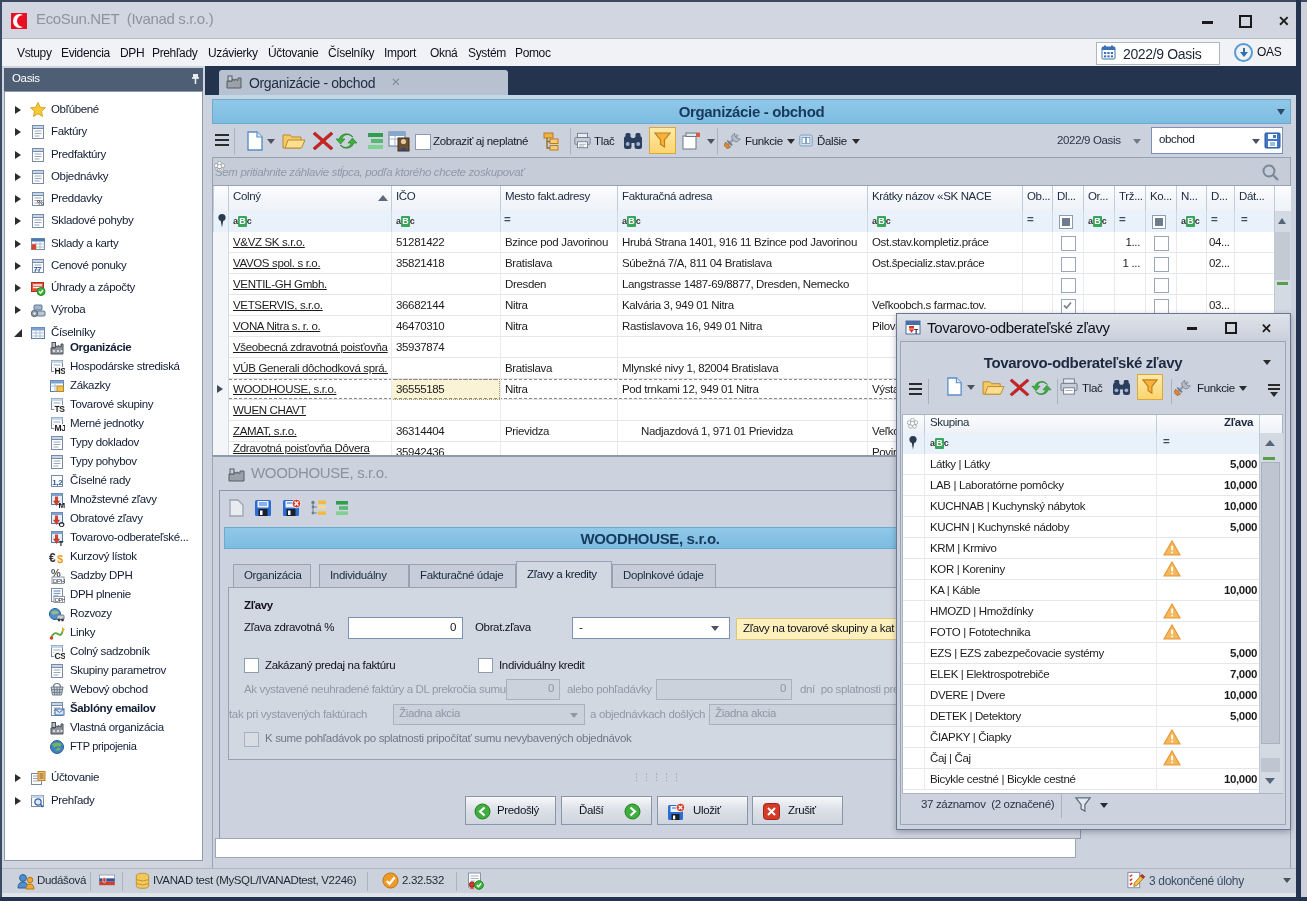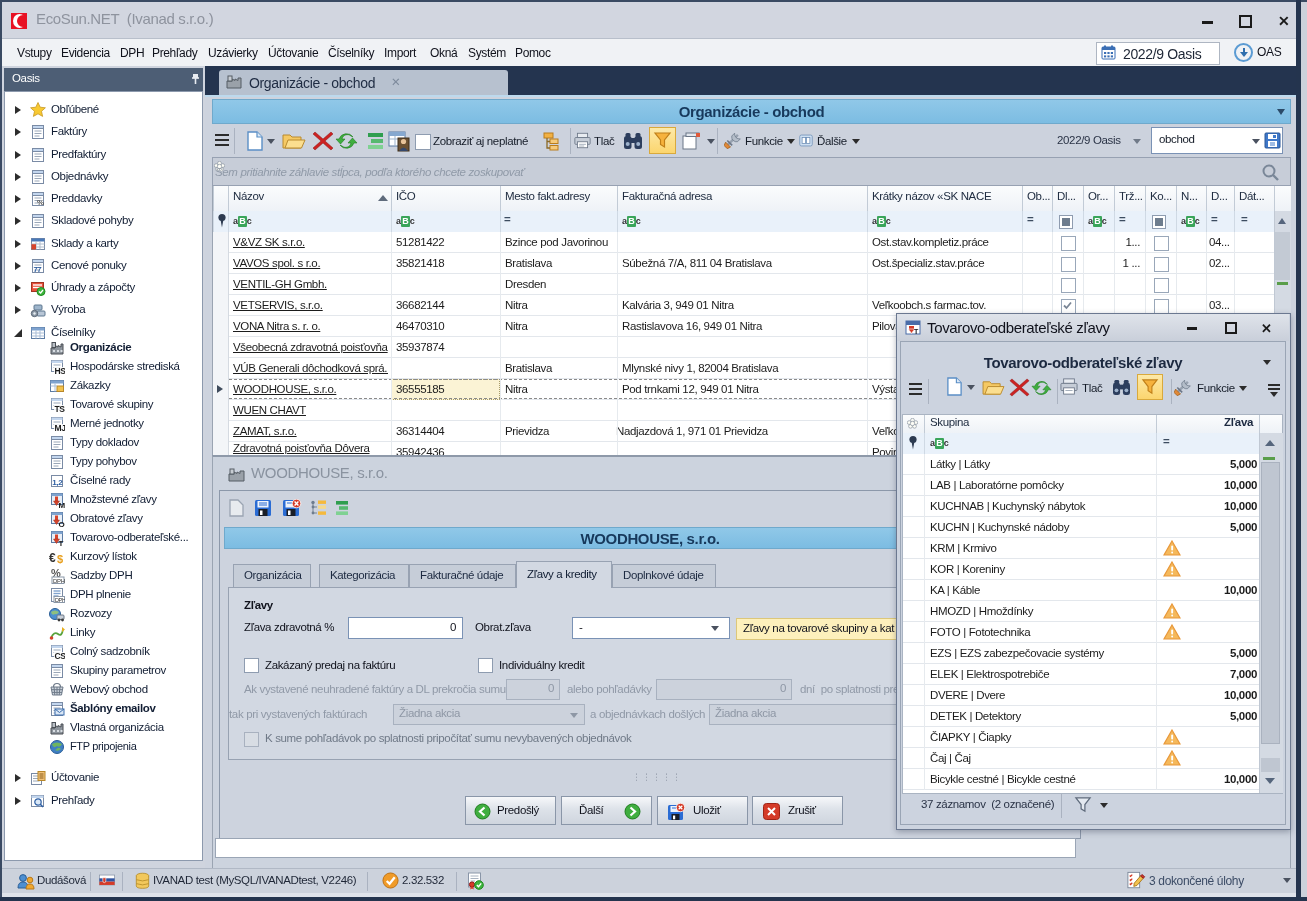--- a/index.html
+++ b/index.html
@@ -626,21 +626,21 @@
       </svg>
   <div class="a nw" style="left:2px;top:8px;font-size:11.5px;font-style:italic;color:#909aa8">Sem pritiahnite záhlavie stĺpca, podľa ktorého chcete zoskupovať</div>
   <svg class="a" style="left:1048px;top:5px" width="19" height="19" viewBox="0 0 19 19">
         <circle cx="8" cy="8" r="5.5" fill="none" stroke="#7a8798" stroke-width="2"></circle>
         <line x1="12" y1="12" x2="17" y2="17" stroke="#7a8798" stroke-width="2.4"></line>
       </svg>
 </div>
 
 <div id="grid" class="a" style="left:212px;top:186px;width:1079px;height:269px;background:#fff;overflow:hidden;border-left:1px solid #9aa4b2;box-sizing:border-box">
 <div class="a" style="left:0;top:0;width:1079px;height:25px;background:linear-gradient(#fbfcfd,#eef2f7);border-bottom:1px solid #aeb8c6"></div>
-<div class="a nw" style="left:20px;top:4px;font-size:11.5px;color:#212e42">Názov</div>
+<div class="a nw" style="left:20px;top:4px;font-size:11.5px;color:#212e42">Colný</div>
 <div class="a nw" style="left:183px;top:4px;font-size:11.5px;color:#212e42">IČO</div>
 <div class="a nw" style="left:292px;top:4px;font-size:11.5px;color:#212e42">Mesto fakt.adresy</div>
 <div class="a nw" style="left:409px;top:4px;font-size:11.5px;color:#212e42">Fakturačná adresa</div>
 <div class="a nw" style="left:659px;top:4px;font-size:11.5px;color:#212e42">Krátky názov «SK NACE</div>
 <div class="a nw" style="left:814px;top:4px;font-size:11.5px;color:#212e42">Ob...</div>
 <div class="a nw" style="left:844px;top:4px;font-size:11.5px;color:#212e42">Dl...</div>
 <div class="a nw" style="left:875px;top:4px;font-size:11.5px;color:#212e42">Or...</div>
 <div class="a nw" style="left:906px;top:4px;font-size:11.5px;color:#212e42">Trž...</div>
 <div class="a nw" style="left:937px;top:4px;font-size:11.5px;color:#212e42">Ko...</div>
 <div class="a nw" style="left:968px;top:4px;font-size:11.5px;color:#212e42">N...</div>
@@ -694,38 +694,40 @@
 <div class="a" style="left:901px;top:25px;width:1px;height:21px;background:#cfd9e4"></div>
 <div class="a" style="left:932px;top:25px;width:1px;height:21px;background:#cfd9e4"></div>
 <div class="a" style="left:963px;top:25px;width:1px;height:21px;background:#cfd9e4"></div>
 <div class="a" style="left:993px;top:25px;width:1px;height:21px;background:#cfd9e4"></div>
 <div class="a" style="left:1021px;top:25px;width:1px;height:21px;background:#cfd9e4"></div>
 <div class="a" style="left:1061px;top:25px;width:1px;height:21px;background:#cfd9e4"></div>
 <div class="a" style="left:0;top:46px;width:1079px;height:21px;background:#fff;border-bottom:1px solid #e3e7ec;box-sizing:border-box"></div>
 <div class="cell lnk" style="left:20px;top:46px;width:155px">V&amp;VZ SK s.r.o.</div>
 <div class="cell" style="left:183px;top:46px;width:101px">51281422</div>
 <div class="cell" style="left:292px;top:46px;width:109px">Bzince pod Javorinou</div>
+<div class="cell" style="left:409px;top:46px;width:242px">Hrubá Strana 1401, 916 11 Bzince pod Javorinou</div>
 <div class="cell" style="left:659px;top:46px;width:147px">Ost.stav.kompletiz.práce</div>
 <div class="cell" style="left:904px;top:46px;width:23px;text-align:right">1...</div>
 <div class="cell" style="left:996px;top:46px;width:23px">04...</div>
 <div class="cbx" style="left:848px;top:50px"></div>
 <div class="cbx" style="left:941px;top:50px"></div>
 <div class="a" style="left:0;top:67px;width:1079px;height:21px;background:#fff;border-bottom:1px solid #e3e7ec;box-sizing:border-box"></div>
 <div class="cell lnk" style="left:20px;top:67px;width:155px">VAVOS spol. s r.o.</div>
 <div class="cell" style="left:183px;top:67px;width:101px">35821418</div>
 <div class="cell" style="left:292px;top:67px;width:109px">Bratislava</div>
 <div class="cell" style="left:409px;top:67px;width:242px">Súbežná 7/A, 811 04 Bratislava</div>
 <div class="cell" style="left:659px;top:67px;width:147px">Ost.špecializ.stav.práce</div>
 <div class="cell" style="left:904px;top:67px;width:23px;text-align:right">1 ...</div>
 <div class="cell" style="left:996px;top:67px;width:23px">02...</div>
 <div class="cbx" style="left:848px;top:71px"></div>
 <div class="cbx" style="left:941px;top:71px"></div>
 <div class="a" style="left:0;top:88px;width:1079px;height:21px;background:#fff;border-bottom:1px solid #e3e7ec;box-sizing:border-box"></div>
 <div class="cell lnk" style="left:20px;top:88px;width:155px">VENTIL-GH Gmbh.</div>
 <div class="cell" style="left:292px;top:88px;width:109px">Dresden</div>
+<div class="cell" style="left:409px;top:88px;width:242px">Langstrasse 1487-69/8877, Dresden, Nemecko</div>
 <div class="cbx" style="left:848px;top:92px"></div>
 <div class="cbx" style="left:941px;top:92px"></div>
 <div class="a" style="left:0;top:109px;width:1079px;height:21px;background:#fff;border-bottom:1px solid #e3e7ec;box-sizing:border-box"></div>
 <div class="cell lnk" style="left:20px;top:109px;width:155px">VETSERVIS, s.r.o.</div>
 <div class="cell" style="left:183px;top:109px;width:101px">36682144</div>
 <div class="cell" style="left:292px;top:109px;width:109px">Nitra</div>
 <div class="cell" style="left:409px;top:109px;width:242px">Kalvária 3, 949 01 Nitra</div>
 <div class="cell" style="left:659px;top:109px;width:147px">Veľkoobch.s farmac.tov.</div>
 <div class="cell" style="left:996px;top:109px;width:23px">03...</div>
 <div class="cbx" style="left:848px;top:113px"></div>
@@ -754,21 +756,21 @@
 <div class="cell" style="left:183px;top:193px;width:101px">36555185</div>
 <div class="cell" style="left:292px;top:193px;width:109px">Nitra</div>
 <div class="cell" style="left:409px;top:193px;width:242px">Pod trnkami 12, 949 01 Nitra</div>
 <div class="cell" style="left:659px;top:193px;width:147px">Výstavba obytných budov</div>
 <div class="a" style="left:0;top:214px;width:1079px;height:21px;background:#fff;border-bottom:1px solid #e3e7ec;box-sizing:border-box"></div>
 <div class="cell lnk" style="left:20px;top:214px;width:155px">WUEN CHAVT</div>
 <div class="a" style="left:0;top:235px;width:1079px;height:21px;background:#fff;border-bottom:1px solid #e3e7ec;box-sizing:border-box"></div>
 <div class="cell lnk" style="left:20px;top:235px;width:155px">ZAMAT, s.r.o.</div>
 <div class="cell" style="left:183px;top:235px;width:101px">36314404</div>
 <div class="cell" style="left:292px;top:235px;width:109px">Prievidza</div>
-<div class="cell" style="left:403px;top:235px;width:242px">Nadjazdová 1, 971 01 Prievidza</div>
+<div class="cell" style="left:428px;top:235px;width:242px">Nadjazdová 1, 971 01 Prievidza</div>
 <div class="cell" style="left:659px;top:235px;width:147px">Veľkoobchod s rozlič.tov</div>
 <div class="a" style="left:0;top:256px;width:1079px;height:21px;background:#fff;border-bottom:1px solid #e3e7ec;box-sizing:border-box"></div>
 <div class="cell lnk" style="left:20px;top:252px;width:155px">Zdravotná poisťovňa Dôvera</div>
 <div class="cell" style="left:183px;top:256px;width:101px">35942436</div>
 <div class="cell" style="left:659px;top:256px;width:147px">Povinné zdravot.poistenie</div>
 <div class="a" style="left:15px;top:46px;width:1px;height:223px;background:#e6eaee"></div>
 <div class="a" style="left:178px;top:46px;width:1px;height:223px;background:#e6eaee"></div>
 <div class="a" style="left:287px;top:46px;width:1px;height:223px;background:#e6eaee"></div>
 <div class="a" style="left:404px;top:46px;width:1px;height:223px;background:#e6eaee"></div>
 <div class="a" style="left:654px;top:46px;width:1px;height:223px;background:#e6eaee"></div>
@@ -836,21 +838,21 @@
           <rect x="3" y="12.4" width="12" height="3.6" fill="#7fd192"></rect>
         </svg>
     <div class="a" style="left:4px;top:36px;width:852px;height:22px;background:linear-gradient(#90c8e8,#7cbce2);border:1px solid #6fa9cc;box-sizing:border-box">
       <div class="a nw" style="left:0;top:2px;width:100%;text-align:center;font-size:15px;font-weight:bold;color:#17395c">WOODHOUSE, s.r.o.</div>
     </div>
 
     <div class="a" style="left:13px;top:73px;width:78px;height:24px;background:#c6cdd8;border:1px solid #98a2b2;border-bottom:none;box-sizing:border-box">
           <div class="a nw" style="left:10px;top:4px;font-size:11.5px;color:#1c2940">Organizácia</div>
         </div>
     <div class="a" style="left:99px;top:73px;width:90px;height:24px;background:#c6cdd8;border:1px solid #98a2b2;border-bottom:none;box-sizing:border-box">
-          <div class="a nw" style="left:10px;top:4px;font-size:11.5px;color:#1c2940">Kategorizácia</div>
+          <div class="a nw" style="left:10px;top:4px;font-size:11.5px;color:#1c2940">Individuálny</div>
         </div>
     <div class="a" style="left:189px;top:73px;width:107px;height:24px;background:#c6cdd8;border:1px solid #98a2b2;border-bottom:none;box-sizing:border-box">
           <div class="a nw" style="left:10px;top:4px;font-size:11.5px;color:#1c2940">Fakturačné údaje</div>
         </div>
     <div class="a" style="left:296px;top:70px;width:96px;height:27px;background:#d2d8e2;border:1px solid #98a2b2;border-bottom:none;box-sizing:border-box;z-index:2">
           <div class="a nw" style="left:10px;top:6px;font-size:11.5px;color:#101d33">Zľavy a kredity</div>
         </div>
     <div class="a" style="left:392px;top:73px;width:104px;height:24px;background:#c6cdd8;border:1px solid #98a2b2;border-bottom:none;box-sizing:border-box">
           <div class="a nw" style="left:10px;top:4px;font-size:11.5px;color:#1c2940">Doplnkové údaje</div>
         </div>

